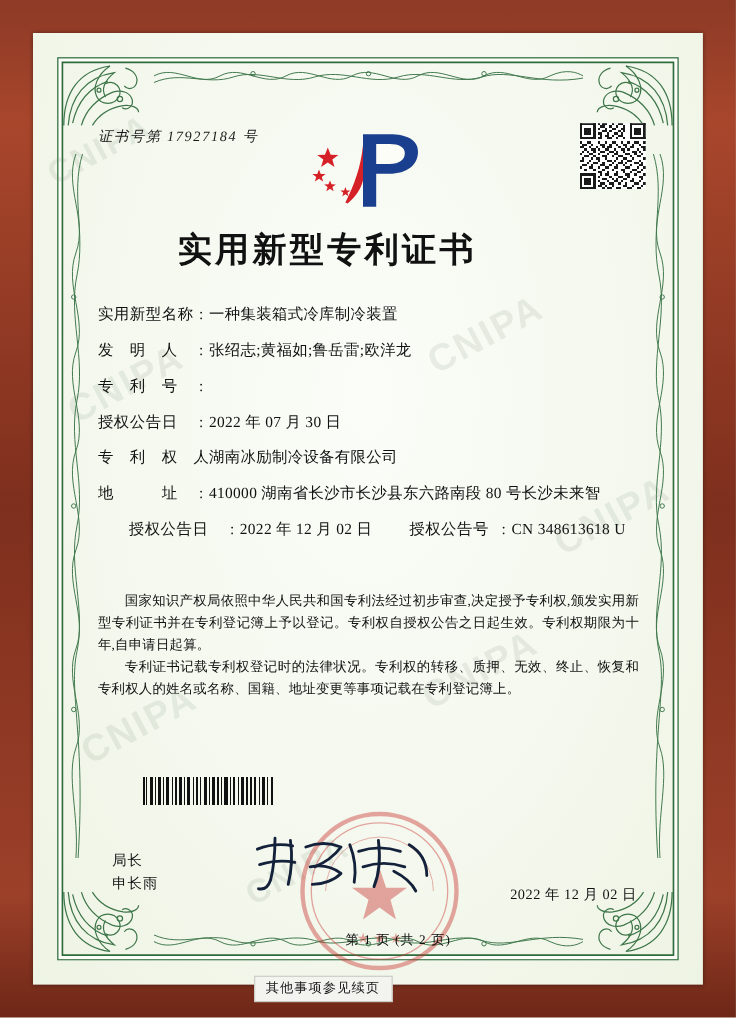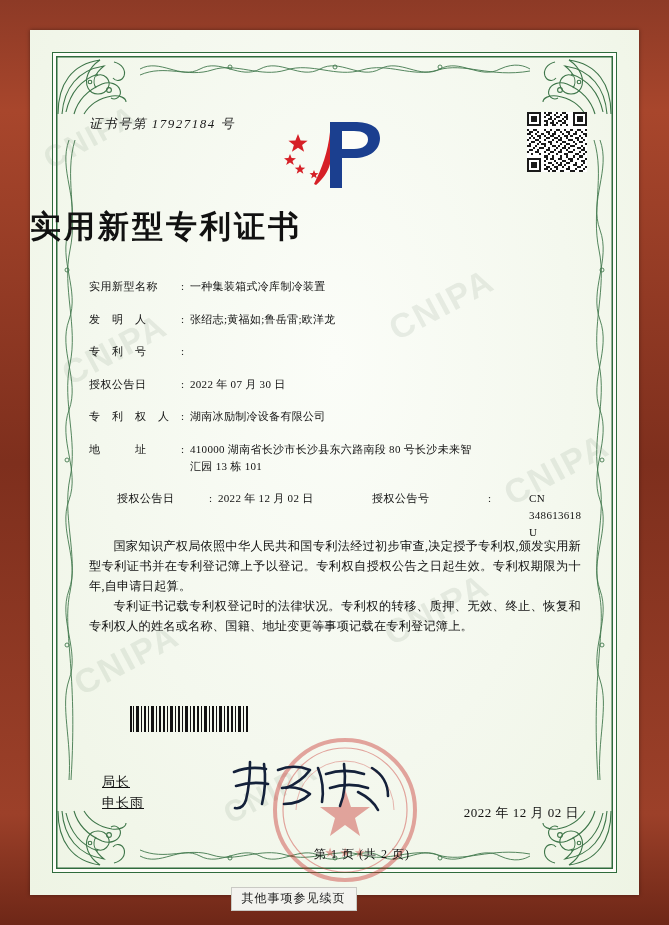--- a/index.html
+++ b/index.html
@@ -138,34 +138,34 @@
     top: 88px;
     width: 112px;
     height: 74px;
   }
 
   .main-title {
     position: absolute;
     left: 0;
     top: 176px;
     width: 535px;
-    text-align: left;
+    text-align: center;
     font-size: 31px;
     font-weight: bold;
     letter-spacing: 3px;
     color: #111;
     font-family: "Liberation Serif", serif;
   }
 
   .fields {
     position: absolute;
     left: 59px;
     top: 248px;
     width: 495px;
-    font-size: 11px;
+    font-size: 14px;
     color: #111;
   }
   .field-row {
     display: flex;
     align-items: flex-start;
     margin-bottom: 15.5px;
     line-height: 17px;
   }
   .field-label {
     width: 92px;
@@ -184,21 +184,21 @@
   .field-value .second-line {
     display: block;
   }
 
   .row-inline {
     display: flex;
     width: 100%;
     margin-left: 28px;
   }
   .inline-left { flex: 0 0 255px; display: flex; }
-  .inline-right { flex: 1; display: flex; gap: 32px; }
+  .inline-right { flex: 1; display: flex; }
   .inline-right .field-label { width: 84px; flex: 0 0 84px; }
 
   .body-text {
     position: absolute;
     left: 59px;
     top: 506px;
     width: 492px;
     font-size: 12.2px;
     line-height: 20px;
     color: #111;
@@ -219,21 +219,20 @@
   }
 
   .sign-label {
     position: absolute;
     left: 72px;
     top: 741px;
     font-size: 13px;
     line-height: 21px;
     color: #111;
     letter-spacing: 1px;
-    text-decoration: underline;
   }
 
   .signature {
     position: absolute;
     left: 196px;
     top: 724px;
     width: 170px;
     height: 62px;
   }
 
@@ -637,21 +636,20 @@
             <div class="field-label">专　利　权　人</div>
             <div class="field-colon">:</div>
             <div class="field-value">湖南冰励制冷设备有限公司</div>
           </div>
 
           <div class="field-row">
             <div class="field-label">地　　　址</div>
             <div class="field-colon">:</div>
             <div class="field-value">
               <span>410000 湖南省长沙市长沙县东六路南段 80 号长沙未来智</span>
-              <span class="second-line">汇园 13 栋 101</span>
             </div>
           </div>
 
           <div class="field-row">
             <div class="row-inline">
               <div class="inline-left">
                 <div class="field-label">授权公告日</div>
                 <div class="field-colon">:</div>
                 <div class="field-value">2022 年 12 月 02 日</div>
               </div>

